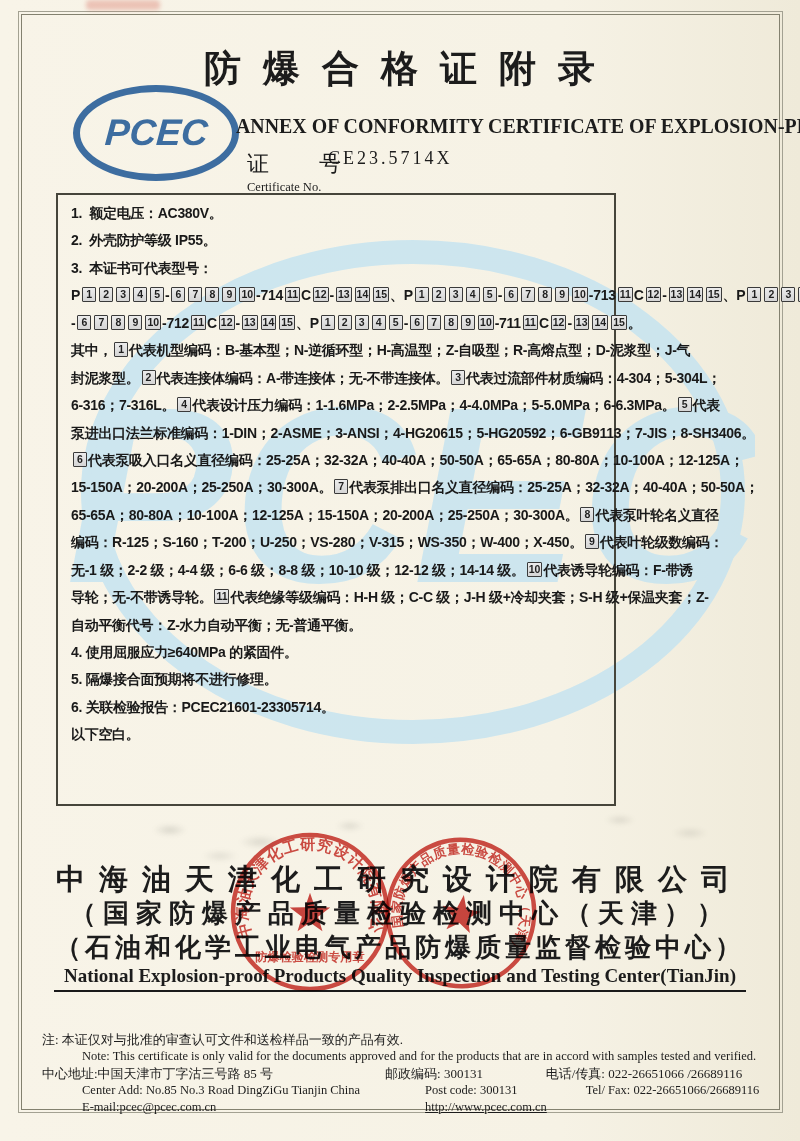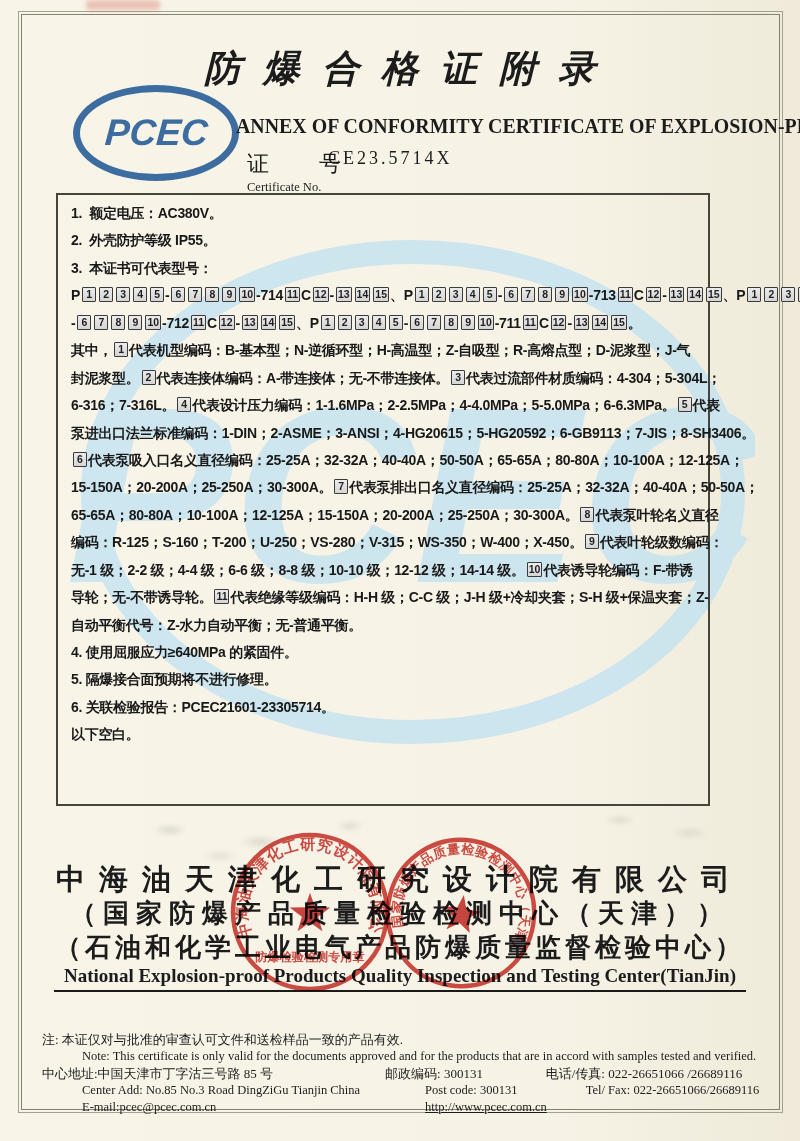--- a/index.html
+++ b/index.html
@@ -10,29 +10,29 @@
   .frame{position:absolute;left:18px;top:11px;right:17px;bottom:28px;border:1px solid #a3a192;pointer-events:none;}
   .frame-inner{position:absolute;inset:2px;border:1px solid #83816f;}
   
   .watermark{position:absolute;left:55px;top:230px;z-index:0;opacity:.8;}
   
   .logo{position:absolute;left:73px;top:85px;width:152px;height:82px;border:7px solid #3d6da0;
         border-radius:50%;display:flex;align-items:center;justify-content:center;z-index:2;background:transparent;}
   .logo span{font-family:"Liberation Sans","DejaVu Sans",sans-serif;font-style:italic;font-weight:bold;
         font-size:37px;color:#3d6da0;transform:skewX(-4deg);letter-spacing:0px;}
   .title-cn{position:absolute;left:204px;top:44px;font-size:37px;font-weight:bold;letter-spacing:22px;
-        white-space:nowrap;z-index:2;font-style:italic;}
+        white-space:nowrap;z-index:2;}
   .title-en{position:absolute;left:236px;top:114px;width:522px;text-align:center;font-size:20.5px;
         font-weight:bold;white-space:nowrap;z-index:2;transform:scale(.97,1.05);transform-origin:left top;}
   .cert-label{position:absolute;left:247px;top:149px;z-index:2;}
   .cert-label .cn{font-size:22px;letter-spacing:14px;white-space:nowrap;}
   .cert-label .en{font-size:12.5px;margin-top:1px;white-space:nowrap;}
   .cert-no{position:absolute;left:328px;top:148px;font-size:18px;letter-spacing:3px;z-index:2;white-space:nowrap;}
   
-  .spec-box{position:absolute;left:56px;top:193px;width:654px;height:613px;box-sizing:border-box;
+  .spec-box{position:absolute;left:56px;top:193px;width:560px;height:613px;box-sizing:border-box;
         border:2px solid #46453b;padding:5px 11px 0 13px;z-index:1;
         font-family:"Liberation Sans","DejaVu Sans",sans-serif;font-weight:600;
         font-size:14px;letter-spacing:-0.3px;color:#191919;}
   .spec-box .line{white-space:pre;line-height:27.45px;height:27.45px;overflow:visible;}
   .bx{display:inline-block;min-width:10px;padding:0 1px;margin:0 1px 0 2px;border:1px solid #3a3a3a;
       background:linear-gradient(#ececec,#d5d5d5);font-size:10.5px;line-height:13px;text-align:center;
       vertical-align:2px;font-weight:700;letter-spacing:0;border-radius:1px;color:#1f1f1f;}
   
   .company{position:absolute;left:0;top:861px;width:100%;text-align:center;z-index:1;}
   .company .l1{font-size:29px;font-weight:bold;letter-spacing:14px;white-space:nowrap;line-height:36px;}

